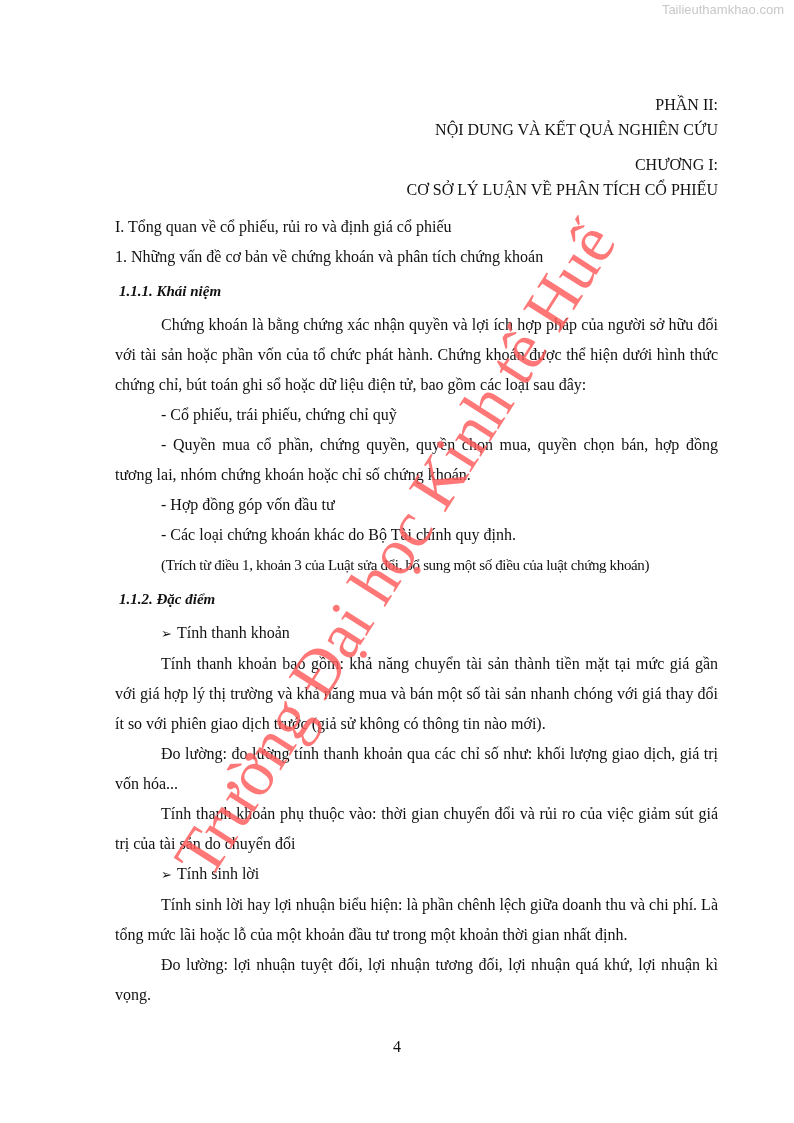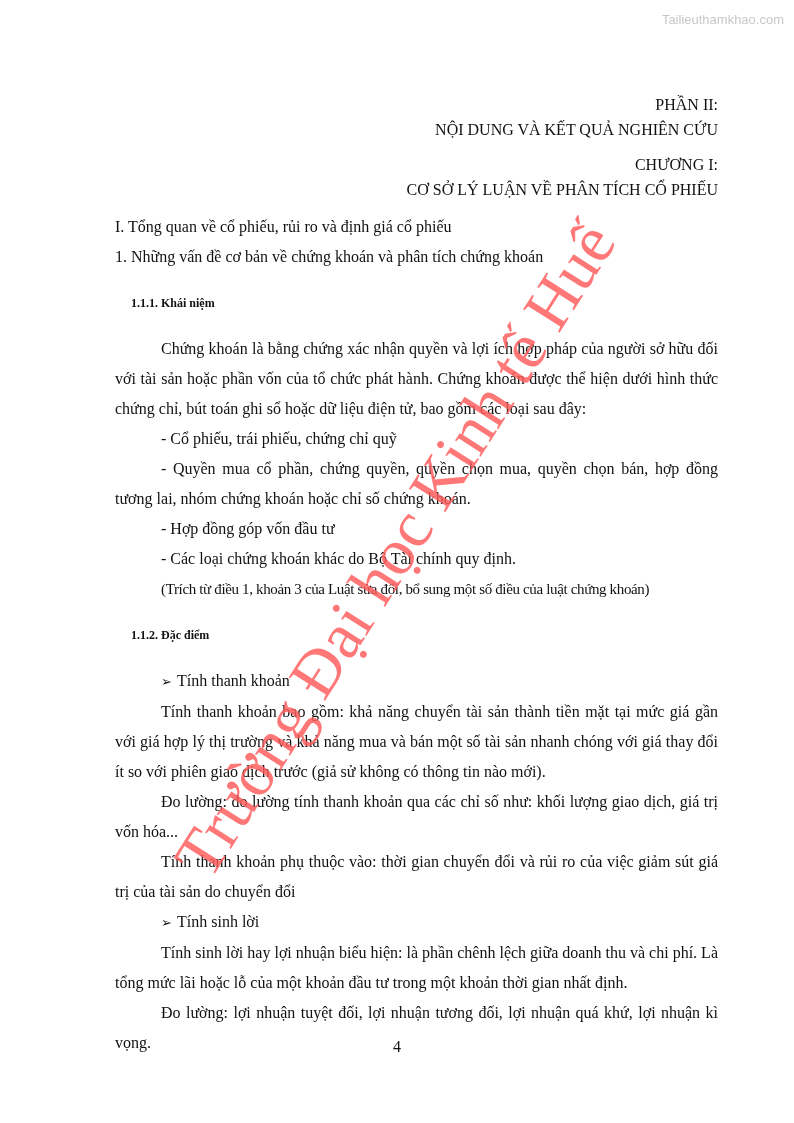--- a/index.html
+++ b/index.html
@@ -1,24 +1,24 @@
 <!DOCTYPE html>
 <html><head>
   <meta charset="utf-8">
   <style>
     html, body { margin: 0; padding: 0; background: #ffffff; }
     body { width: 794px; height: 1123px; position: relative; overflow: hidden;
            font-family: "Liberation Serif", "DejaVu Serif", serif; color: #111; }
-    .site-mark { position: absolute; top: 12px; right: 10px; font-family: "Liberation Sans", sans-serif;
+    .site-mark { position: absolute; top: 2px; right: 10px; font-family: "Liberation Sans", sans-serif;
                  font-size: 13px; color: #c8c8c8; letter-spacing: 0; }
     .page { position: absolute; left: 115px; top: 92px; width: 603px; }
     .center { text-align: right; font-weight: normal; font-size: 16px; line-height: 25px; margin: 0; }
     .gap { height: 10px; }
     .h { font-weight: normal; font-size: 16px; line-height: 30px; margin: 0; }
-    .hi { font-weight: bold; font-size: 12px; line-height: 30px; margin: 16px; }
+    .hi { font-weight: bold; font-style: italic; font-size: 15px; line-height: 30px; margin: 4px; }
     .p { font-size: 16px; line-height: 30px; margin: 0; text-align: justify; text-indent: 46px; }
     .li { font-size: 16px; line-height: 30px; margin: 0; padding-left: 46px; text-align: justify; }
     .li.wrap { padding-left: 0; text-indent: 46px; }
     .quote { font-size: 15px; line-height: 30px; margin: 0; padding-left: 46px; white-space: nowrap; letter-spacing: -0.35px; }
     .bullet { font-size: 16px; line-height: 30px; margin: 0; padding-left: 46px; }
     .bullet .arrow { display: inline-block; width: 16px; font-size: 13px; }
     .page-num { position: absolute; left: 0; width: 794px; top: 1038px; text-align: center; font-size: 16px; }
     .watermark { position: absolute; left: 395px; top: 550px; width: 1000px; margin-left: -500px;
                  text-align: center; font-size: 66px; color: #ff5a5a; opacity: 0.82;
                  transform: rotate(-57.5deg); transform-origin: 50% 50%; white-space: nowrap;

